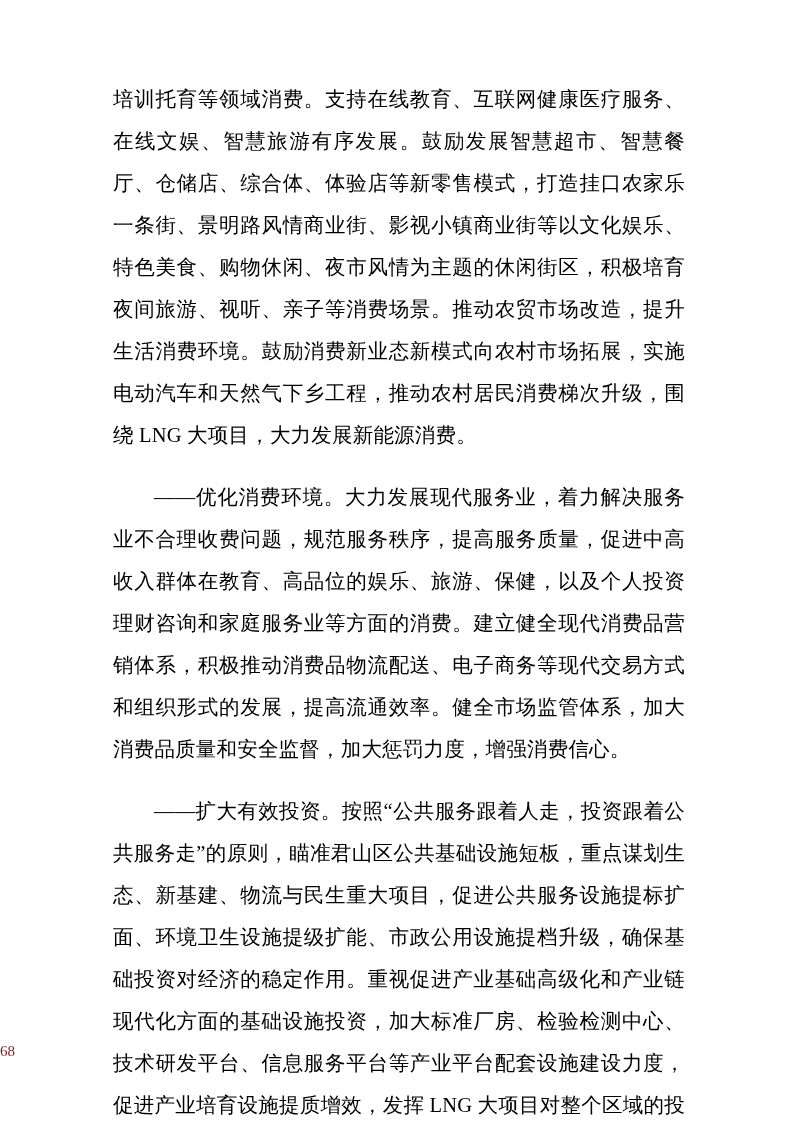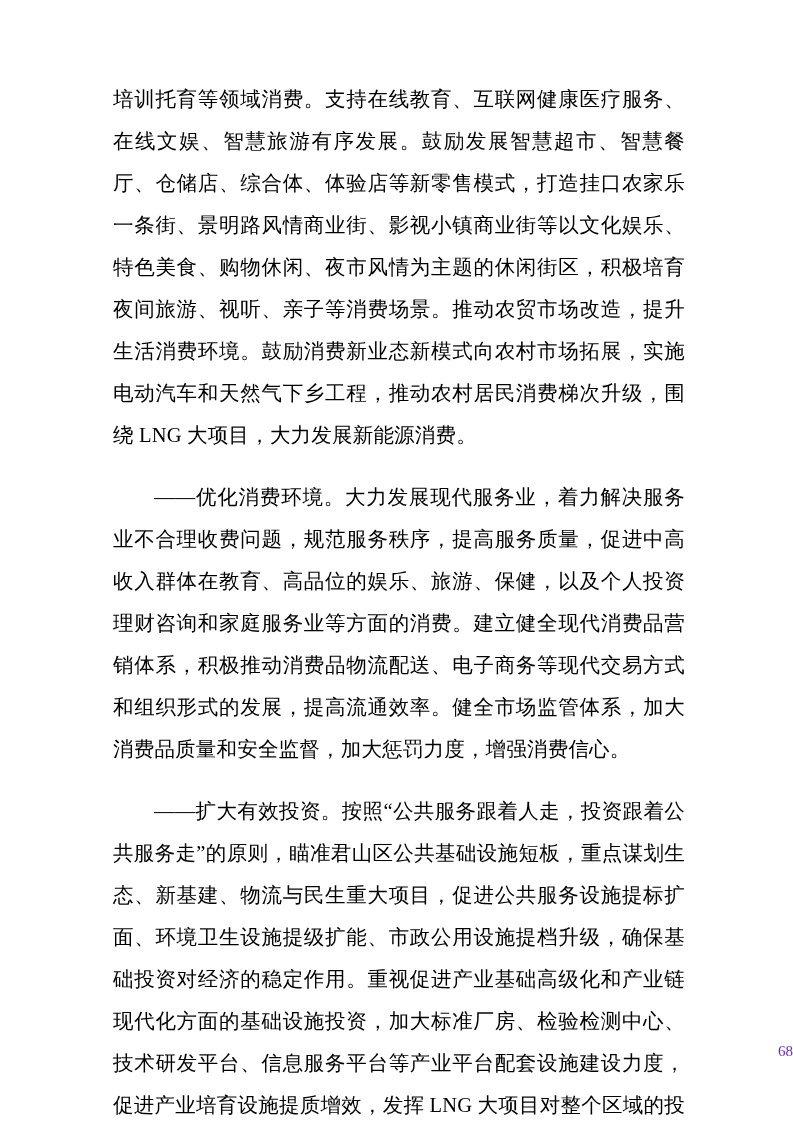--- a/index.html
+++ b/index.html
@@ -44,24 +44,24 @@
     font-family: Liberation Serif, serif;
   }
   .indent {
     text-indent: 41px;
   }
   .page-number {
     position: absolute;
     left: 0;
     top: 1043px;
     width: 793px;
-    text-align: right;
+    text-align: left;
     font-size: 15px;
     font-family: "Liberation Serif", "DejaVu Serif", serif;
-    color: #6d28d9;
+    color: #7f1d1d;
   }
 </style>
 </head>
 <body>
 
 <div class="page">
   <div class="content">
     <p class="para">培训托育等领域消费。支持在线教育、互联网健康医疗服务、在线文娱、智慧旅游有序发展。鼓励发展智慧超市、智慧餐厅、仓储店、综合体、体验店等新零售模式，打造挂口农家乐一条街、景明路风情商业街、影视小镇商业街等以文化娱乐、特色美食、购物休闲、夜市风情为主题的休闲街区，积极培育夜间旅游、视听、亲子等消费场景。推动农贸市场改造，提升生活消费环境。鼓励消费新业态新模式向农村市场拓展，实施电动汽车和天然气下乡工程，推动农村居民消费梯次升级，围绕 LNG 大项目，大力发展新能源消费。</p>
     <p class="para indent">——优化消费环境。大力发展现代服务业，着力解决服务业不合理收费问题，规范服务秩序，提高服务质量，促进中高收入群体在教育、高品位的娱乐、旅游、保健，以及个人投资理财咨询和家庭服务业等方面的消费。建立健全现代消费品营销体系，积极推动消费品物流配送、电子商务等现代交易方式和组织形式的发展，提高流通效率。健全市场监管体系，加大消费品质量和安全监督，加大惩罚力度，增强消费信心。</p>
     <p class="para indent">——扩大有效投资。按照“公共服务跟着人走，投资跟着公共服务走”的原则，瞄准君山区公共基础设施短板，重点谋划生态、新基建、物流与民生重大项目，促进公共服务设施提标扩面、环境卫生设施提级扩能、市政公用设施提档升级，确保基础投资对经济的稳定作用。重视促进产业基础高级化和产业链现代化方面的基础设施投资，加大标准厂房、检验检测中心、技术研发平台、信息服务平台等产业平台配套设施建设力度，促进产业培育设施提质增效，发挥 LNG 大项目对整个区域的投资辐射与带动作用，建立轮轴式、卫星式产业集聚区。</p>

